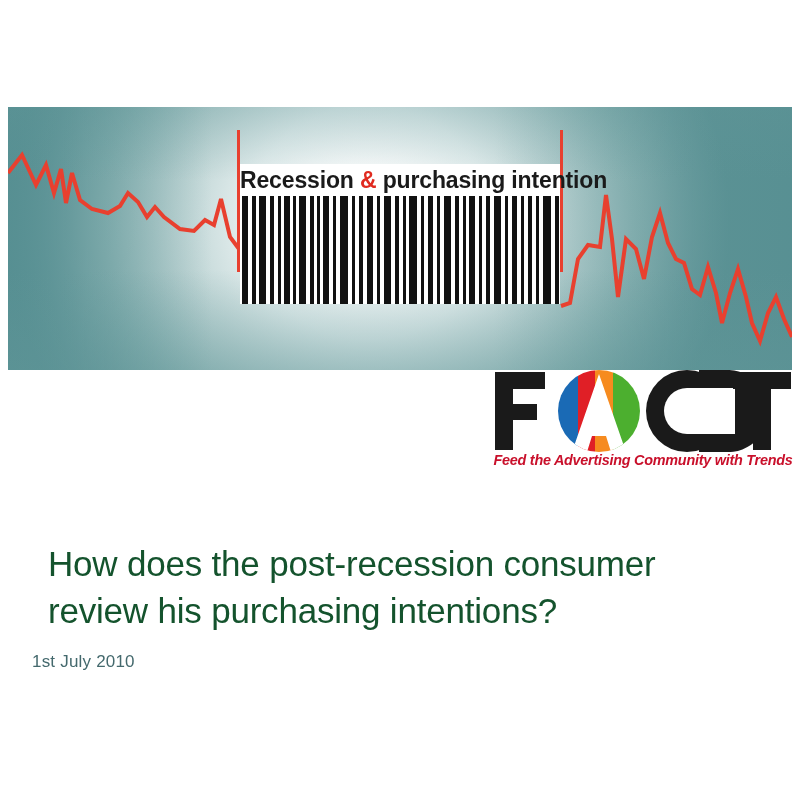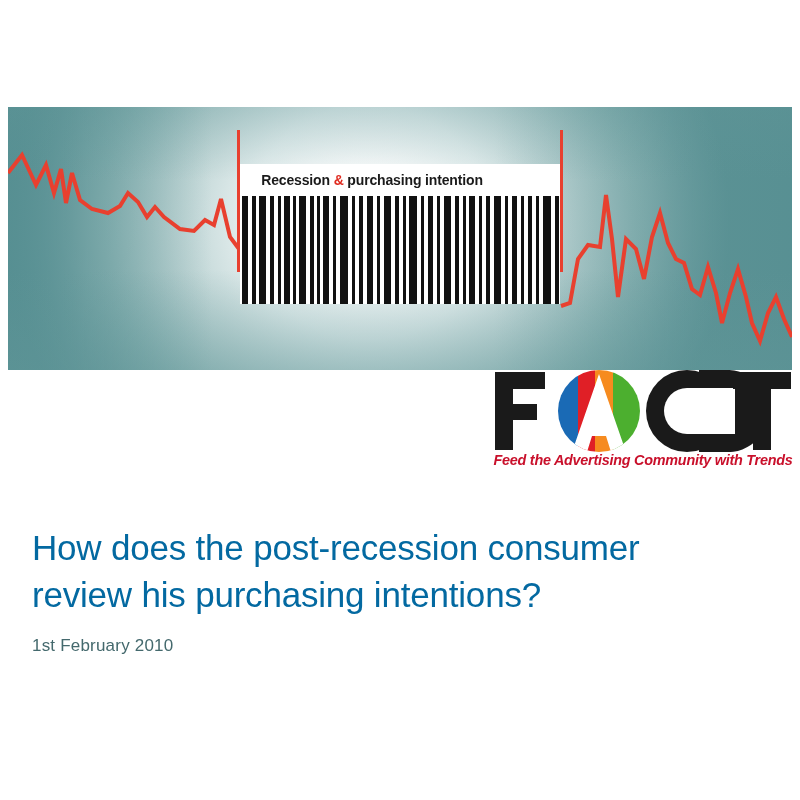--- a/index.html
+++ b/index.html
@@ -80,21 +80,21 @@
   .barcode-label {
     position: absolute;
     left: 0;
     top: 4px;
     width: 264px;
     height: 26px;
     line-height: 24px;
     text-align: center;
     font-family: "Liberation Sans", sans-serif;
     font-weight: bold;
-    font-size: 14px;
+    font-size: 23px;
     letter-spacing: -0.15px;
     color: #1a1a1a;
     white-space: nowrap;
   }
   .barcode-label .amp { color: #e02b20; }
   .barcode-bars {
     position: absolute;
     left: 0;
     top: 32px;
     width: 320px;
@@ -139,23 +139,23 @@
     position: absolute;
     left: 32px;
     top: 524px;
     width: 730px;
   }
   .slide-title {
     font-family: "Liberation Sans", sans-serif;
     font-size: 35px;
     font-weight: normal;
     line-height: 47px;
-    color: #0369a1;
+    color: #14532d;
     letter-spacing: -0.2px;
-    margin: 0;
+    margin: 16px;
     white-space: pre-line;
   }
   .slide-date {
     margin-top: 18px;
     font-family: "Liberation Sans", sans-serif;
     font-size: 17px;
     font-weight: normal;
     color: #44696d;
     letter-spacing: 0.2px;
   }
@@ -270,16 +270,16 @@
         <rect x="240" y="4" width="58" height="17"></rect>
         <rect x="260" y="4" width="18" height="78"></rect>
       </g>
     </svg>
     <div class="logo-tagline">Feed the Advertising Community with Trends</div>
   </div>
 
   <div class="title-block">
     <h1 class="slide-title">How does the post-recession consumer
 review his purchasing intentions?</h1>
-    <div class="slide-date">1st February 2010</div>
+    <div class="slide-date">1st July 2010</div>
   </div>
 
 </div>
 
 </body></html>

